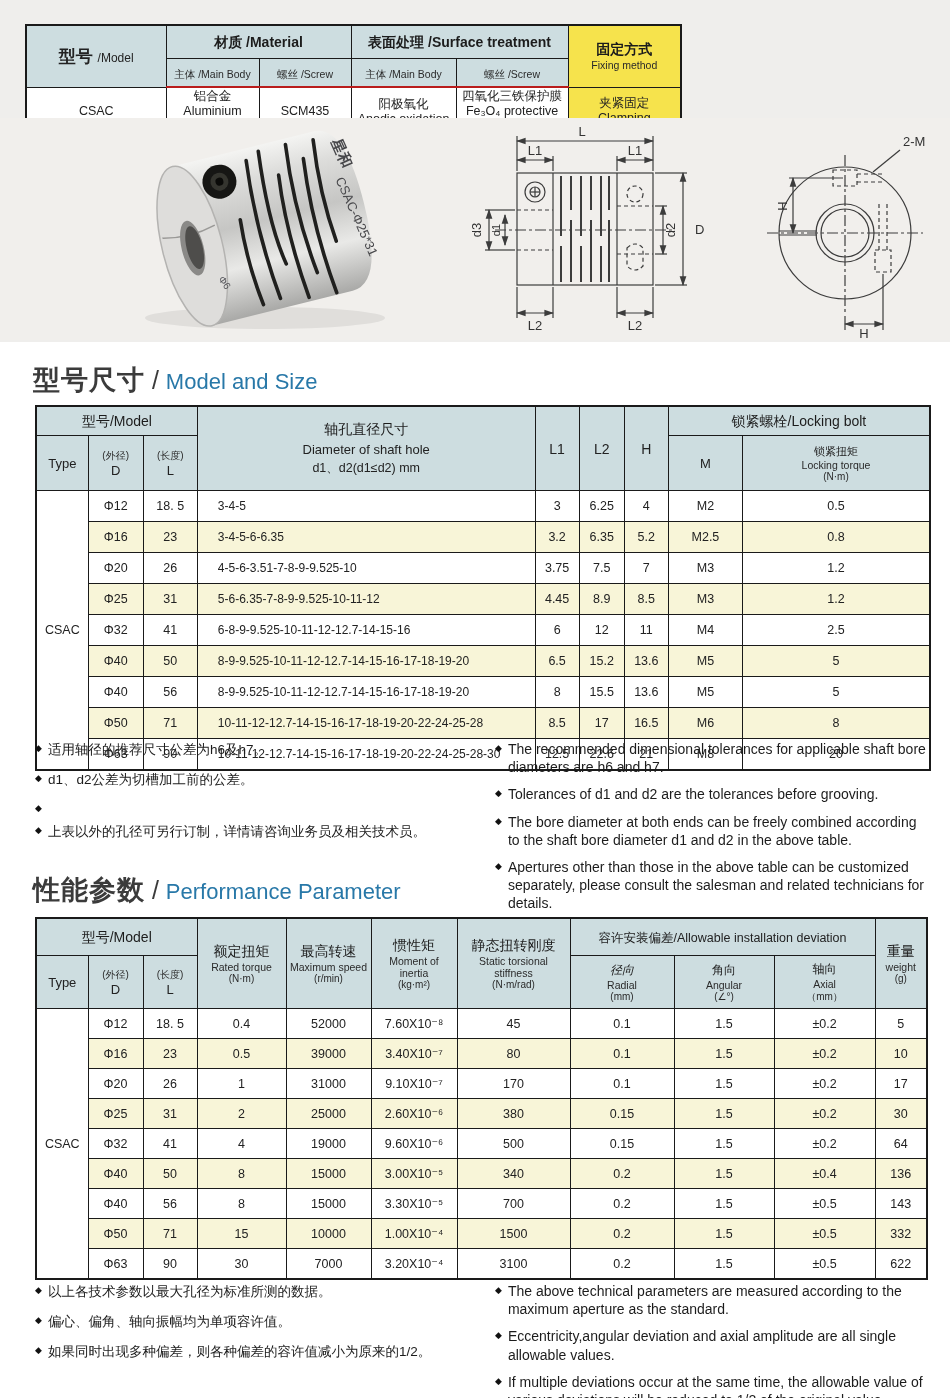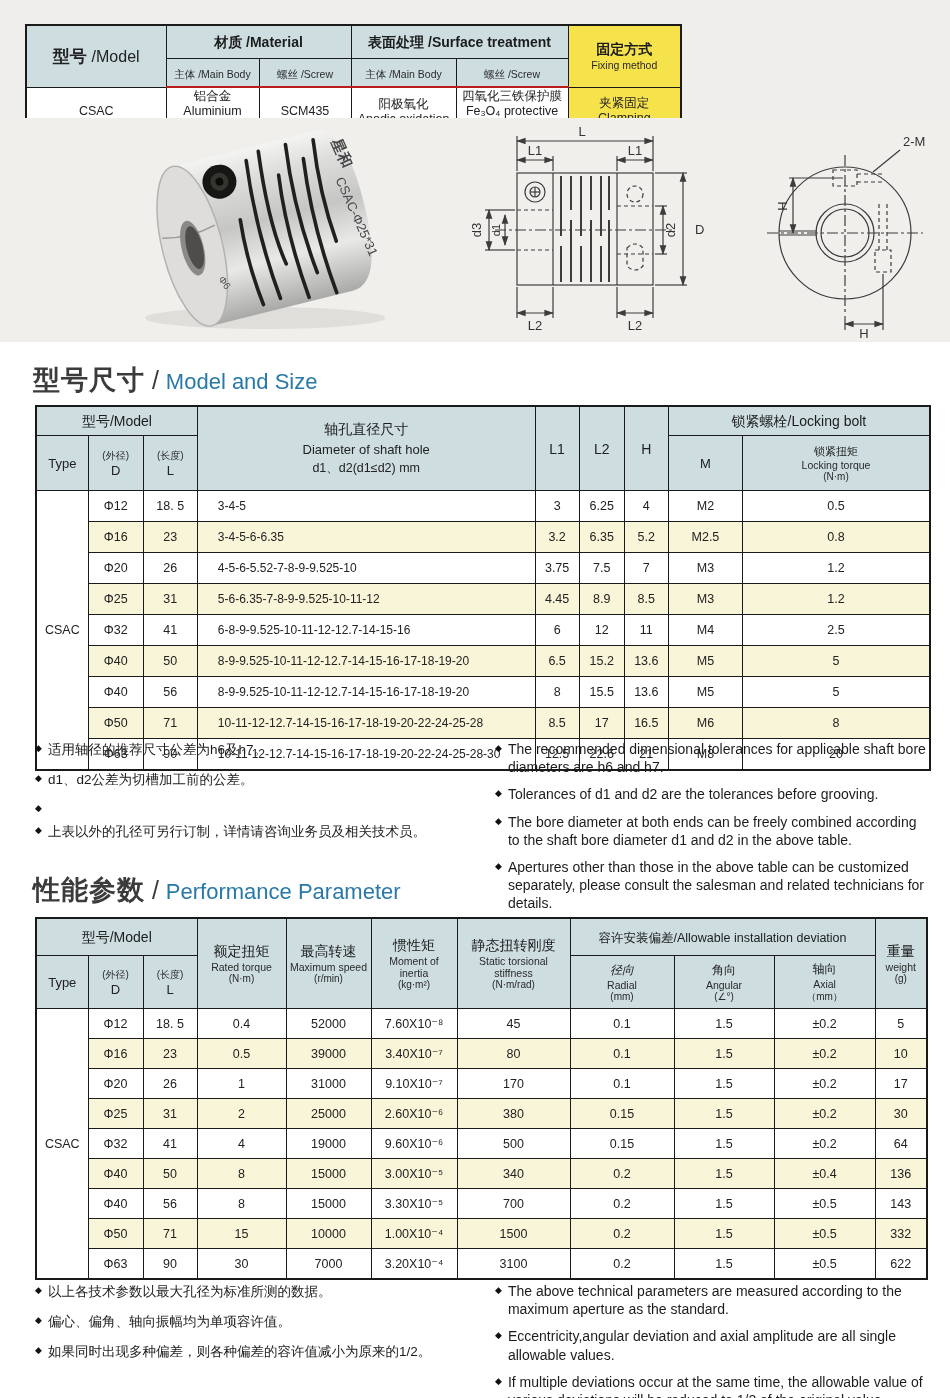--- a/index.html
+++ b/index.html
@@ -18,21 +18,21 @@
   .cn-b{font-size:14px;font-weight:bold;color:#1c1c1c;}
   .en-s{font-size:10.5px;color:#2a2a2a;}
   .unit-s{font-size:10px;color:#2a2a2a;}
 
   
   .info-table{position:absolute;left:25px;top:24px;width:655px;}
   .info-table thead tr.r1 th{height:30px;}
   .info-table thead tr.r2 th{height:25px;}
   .info-table tbody td{height:36px;background:#fff;font-size:12.5px;line-height:1.2;}
   .info-table .model-h{font-size:17px;font-weight:bold;}
-  .info-table .model-h .en{font-size:16px;font-weight:normal;}
+  .info-table .model-h .en{font-size:12px;font-weight:normal;}
   .info-table thead tr.r2 th{border-bottom:2px solid #b91c1c;}
   .yellow{background:#f6e34c !important;}
   .two-line{font-size:12.5px;line-height:1.2;}
 
   
   .photo-strip{position:absolute;left:0;top:118px;width:950px;height:222px;background:#f1efec;}
 
   
   .sec-title{position:absolute;left:33px;white-space:nowrap;}
   .sec-title .t-cn{font-size:27px;font-weight:bold;color:#3b3b3b;letter-spacing:1px;}
@@ -337,21 +337,21 @@
         <td class="left">3-4-5-6-6.35</td>
         <td>3.2</td>
         <td>6.35</td>
         <td>5.2</td>
         <td>M2.5</td>
         <td>0.8</td>
       </tr>
       <tr>
         <td>Φ20</td>
         <td>26</td>
-        <td class="left">4-5-6-5.52-7-8-9-9.525-10</td>
+        <td class="left">4-5-6-3.51-7-8-9-9.525-10</td>
         <td>3.75</td>
         <td>7.5</td>
         <td>7</td>
         <td>M3</td>
         <td>1.2</td>
       </tr>
       <tr class="alt">
         <td>Φ25</td>
         <td>31</td>
         <td class="left">5-6-6.35-7-8-9-9.525-10-11-12</td>

